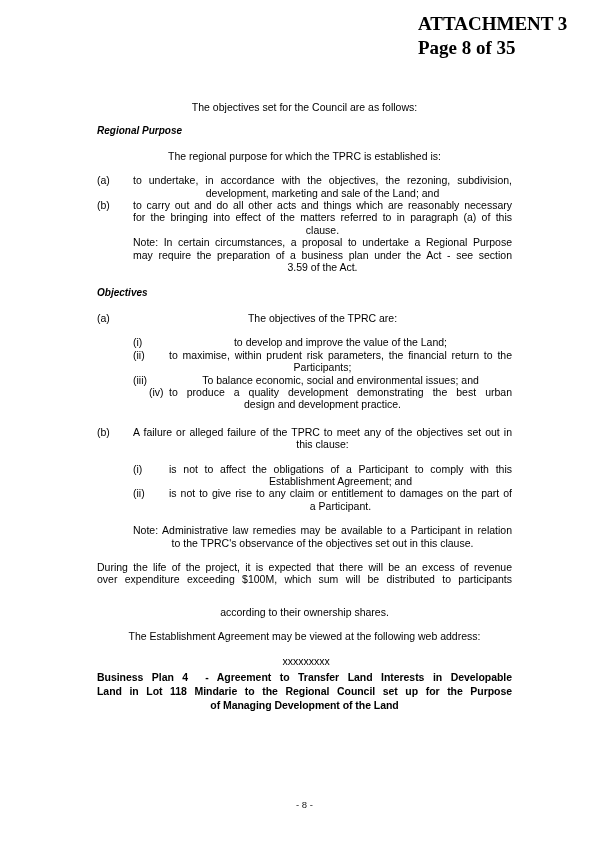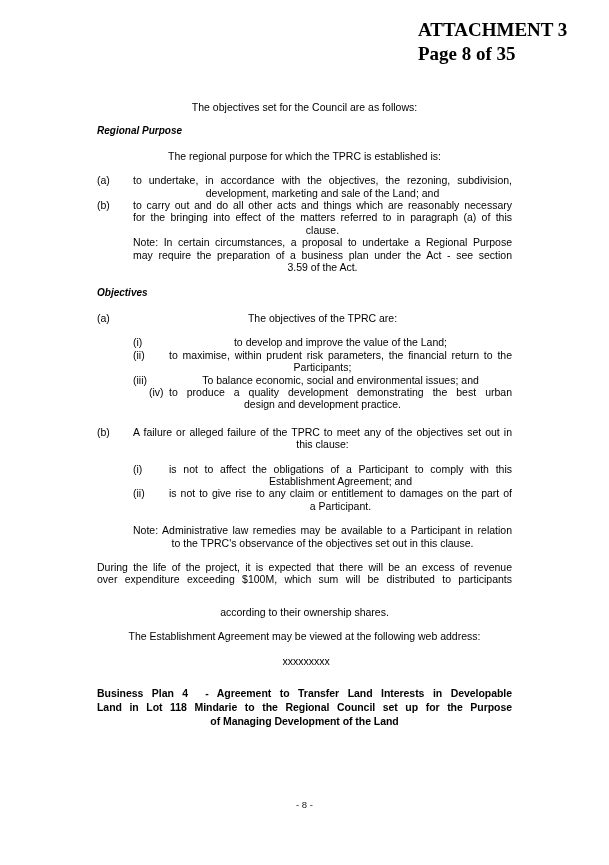--- a/index.html
+++ b/index.html
@@ -12,21 +12,21 @@
     width: 609px;
     height: 865px;
     background: #ffffff;
     color: #000000;
     font-family: "Liberation Sans", sans-serif;
     overflow: hidden;
   }
   .attachment-header {
     position: absolute;
     left: 418px;
-    top: 18px;
+    top: 12px;
     font-family: "Liberation Serif", serif;
     font-weight: bold;
     font-size: 19px;
     line-height: 24px;
     white-space: nowrap;
   }
   .doc-main {
     position: absolute;
     left: 97px;
     top: 101px;
@@ -124,21 +124,21 @@
         <div class="line just" style="padding-left: 0px;">During the life of the project, it is expected that there will be an excess of revenue</div>
         <div class="line just" style="padding-left: 0px;">over expenditure exceeding $100M, which sum will be distributed to participants</div>
         <div class="line" style="padding-left: 0px; margin-top: 20px;">according to their ownership shares.</div>
       </div>
       <div class="block paragraph">
         <div class="line" style="padding-left: 0px;">The Establishment Agreement may be viewed at the following web address:</div>
       </div>
       <div class="block paragraph">
         <div class="line" style="padding-left: 3px;">xxxxxxxxx</div>
       </div>
-      <div class="block heading-bold" style="margin-top: 19px;">
+      <div class="block heading-bold" style="margin-top: 3px;">
         <div class="line just" style="padding-left: 0px;">Business Plan 4&nbsp; - Agreement to Transfer Land Interests in Developable</div>
         <div class="line just" style="padding-left: 0px;">Land in Lot 118 Mindarie to the Regional Council set up for the Purpose</div>
         <div class="line" style="padding-left: 0px;">of Managing Development of the Land</div>
       </div>
     </div>
 
   <div class="doc-footer">- 8 -</div>
 
 </div>
 

